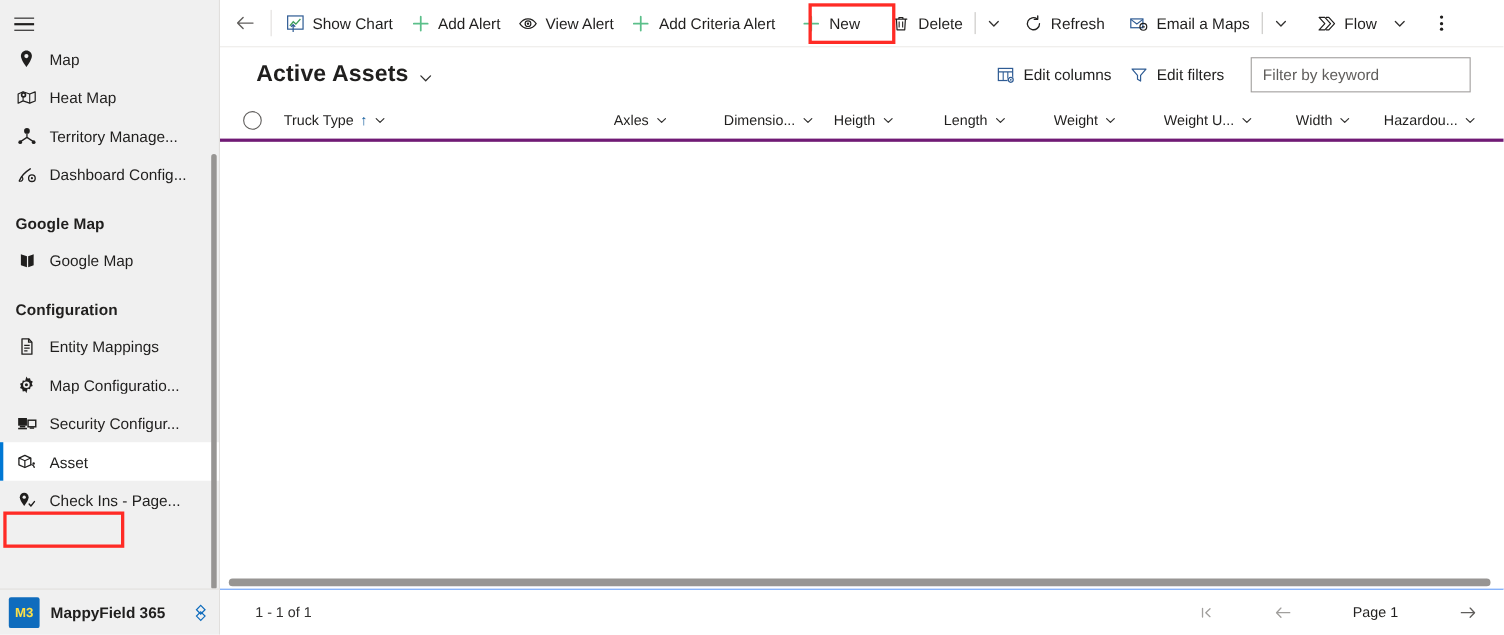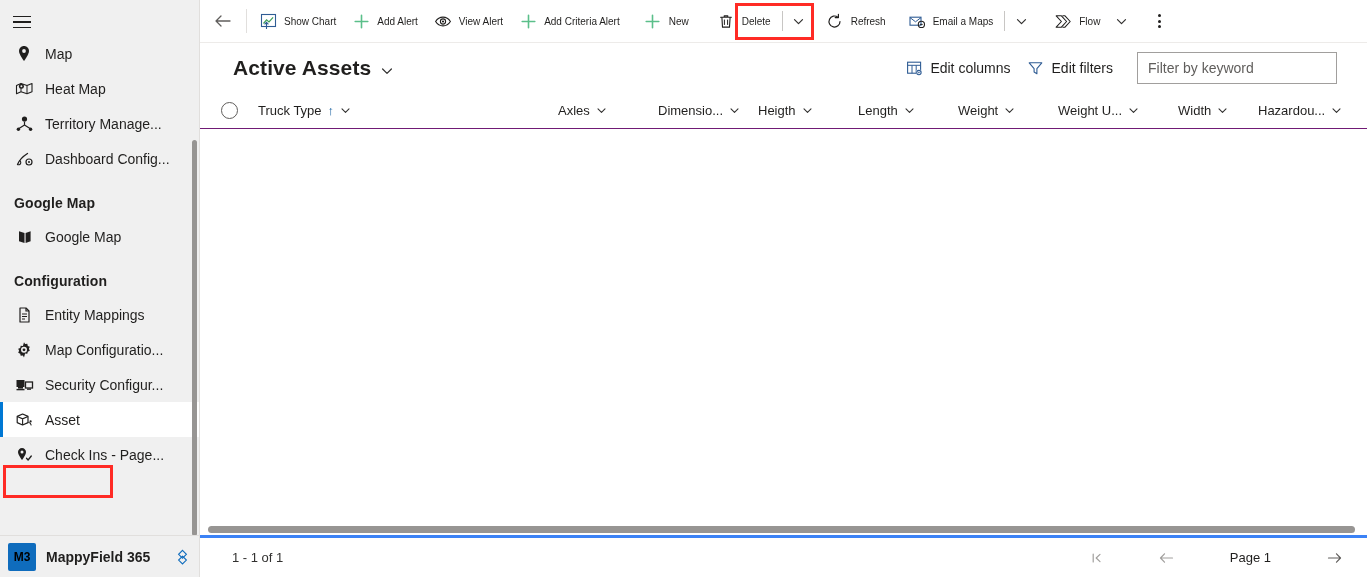--- a/index.html
+++ b/index.html
@@ -137,21 +137,21 @@
     background: #f0f0f0;
     box-sizing: border-box;
     display: flex;
     align-items: center;
     padding: 0 10px 0 8px;
     cursor: pointer;
   }
   .app-badge {
     width: 28px; height: 28px;
     background: #0f6cbd;
-    color: #000000;
+    color: #fde047;
     font-size: 12px;
     font-weight: bold;
     display: flex;
     align-items: center;
     justify-content: center;
     border-radius: 2px;
     flex: 0 0 28px;
   }
   .app-name {
     font-size: 14px;
@@ -203,21 +203,21 @@
     height: 24px;
     background: #e1dfdd;
     margin: 0 4px;
   }
   .cmd {
     display: flex;
     align-items: center;
     height: 36px;
     padding: 0 8px;
     cursor: pointer;
-    font-size: 10px;
+    font-size: 14px;
     color: #201f1e;
     border-radius: 2px;
   }
   .cmd .cmd-ico {
     width: 18px; height: 18px;
     margin-right: 7px;
     display: flex;
     align-items: center;
     justify-content: center;
     flex: 0 0 18px;
@@ -323,21 +323,21 @@
     display: flex;
     flex-direction: column;
     min-height: 0;
     position: relative;
   }
   .grid-head {
     height: 36px;
     flex: 0 0 36px;
     display: flex;
     align-items: center;
-    border-bottom: 1px solid #701a75;
+    border-bottom: 3px solid #701a75;
     padding-left: 0;
     box-sizing: border-box;
     position: relative;
   }
   .sel-all {
     width: 58px;
     flex: 0 0 58px;
     display: flex;
     align-items: center;
     justify-content: center;
@@ -380,21 +380,21 @@
   .hscroll-thumb {
     width: 100%;
     height: 7px;
     background: #979593;
     border-radius: 4px;
   }
 
   .grid-footer {
     height: 42px;
     flex: 0 0 42px;
-    border-top: 3px solid #3b82f6;
+    border-top: 1px solid #3b82f6;
     display: flex;
     align-items: center;
     padding: 0 18px 0 32px;
     box-sizing: border-box;
     background: #fff;
   }
   .rec-count {
     font-size: 13px;
     color: #323130;
   }

